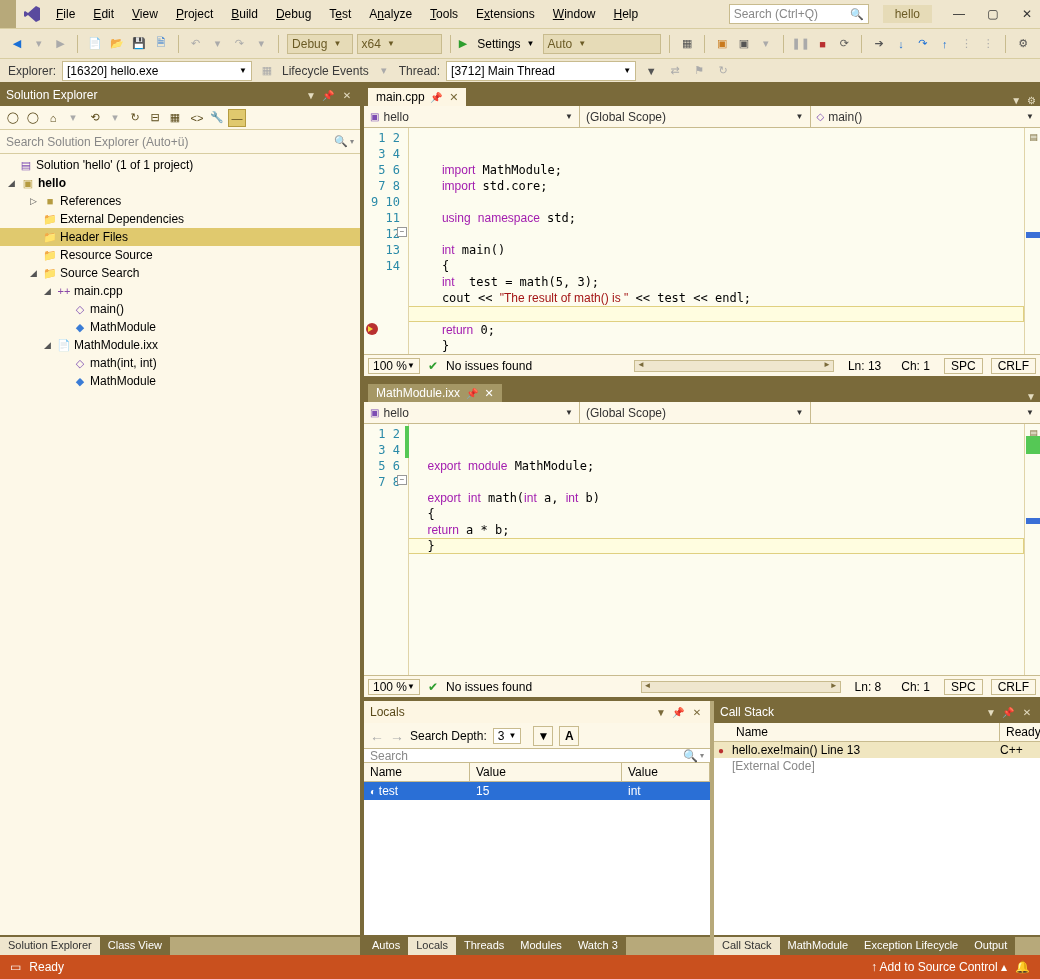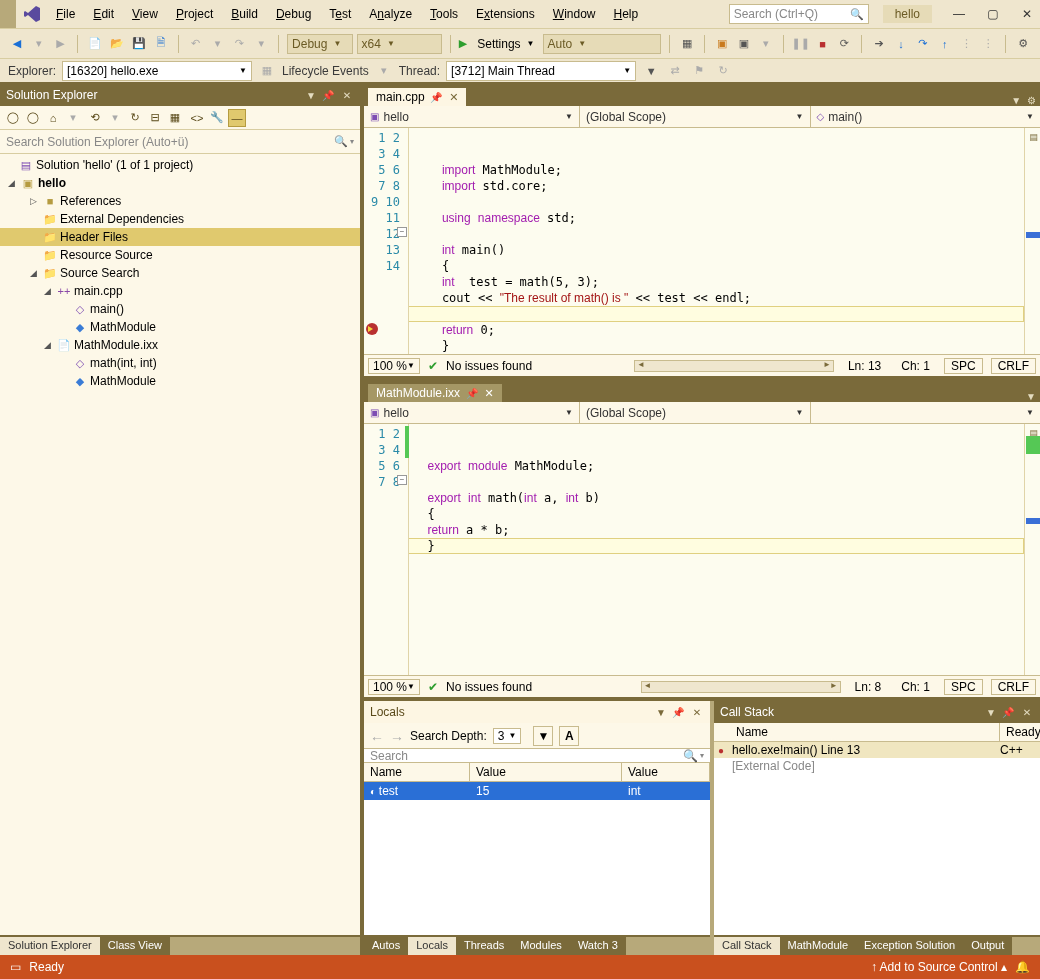--- a/index.html
+++ b/index.html
@@ -579,21 +579,21 @@
         </div>
         <div class="cs-row grey">
           <span class="mk"></span>
           <span class="nm">[External Code]</span>
           <span style="width:36px"></span>
         </div>
         <div style="flex:1"></div>
         <div class="tooltabs">
           <span class="tab active">Call Stack</span>
           <span class="tab">MathModule</span>
-          <span class="tab">Exception Solution</span>
+          <span class="tab">Exception Lifecycle</span>
           <span class="tab">Output</span>
         </div>
       </div>
     </div>
   </div>
 </div>
 
 <div class="statusbar">
   <span>▭</span>
   <span>Ready</span>

